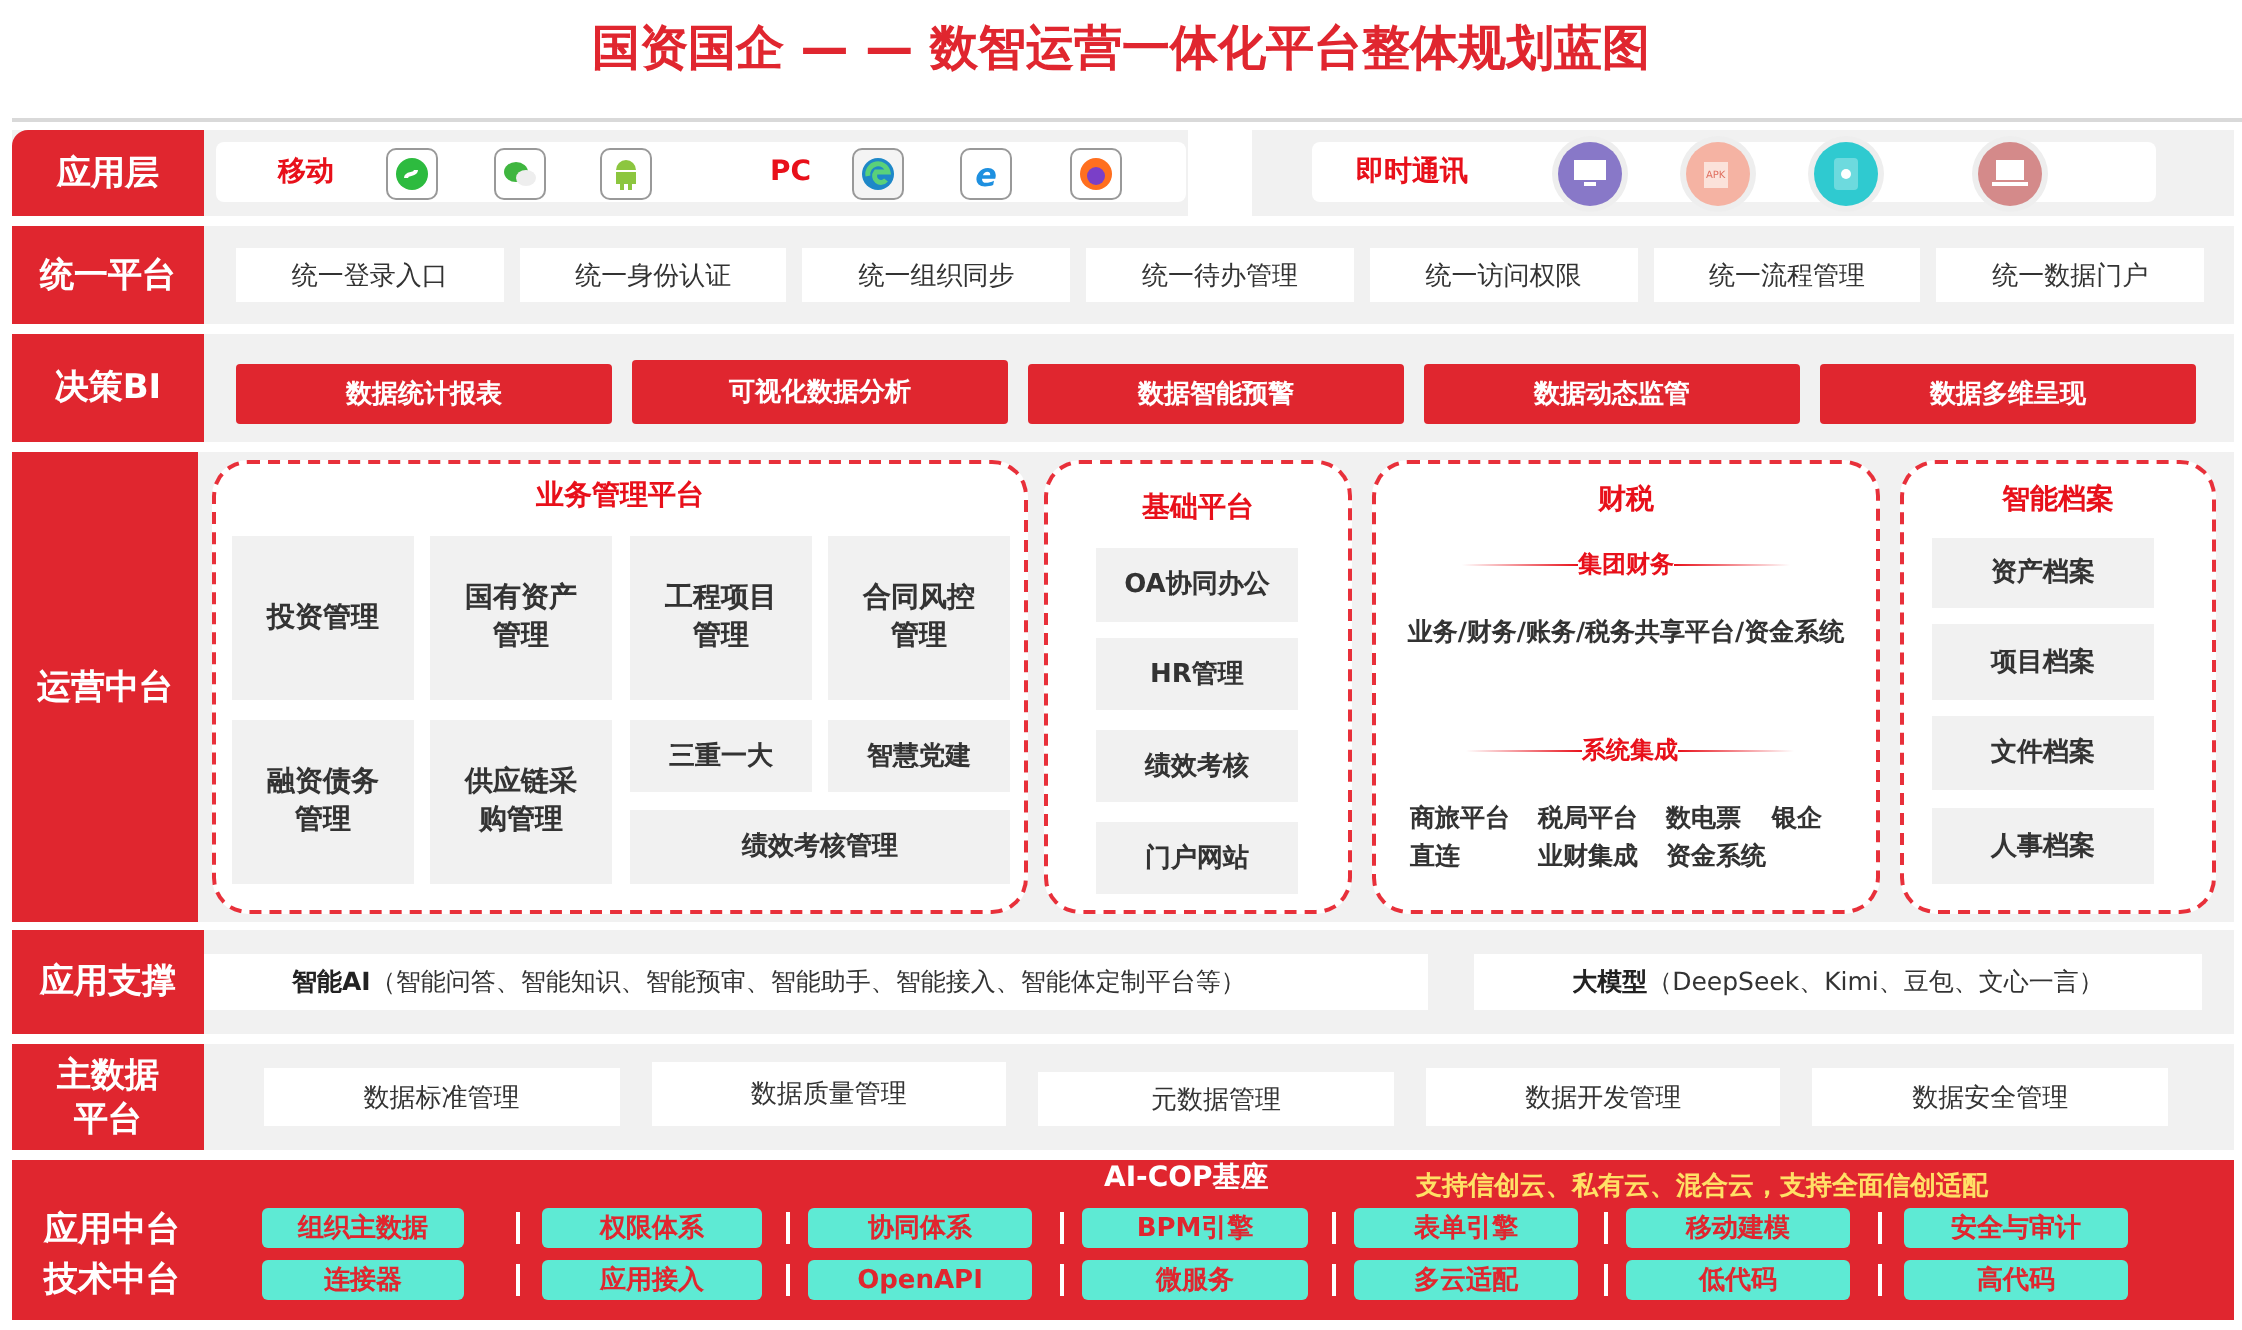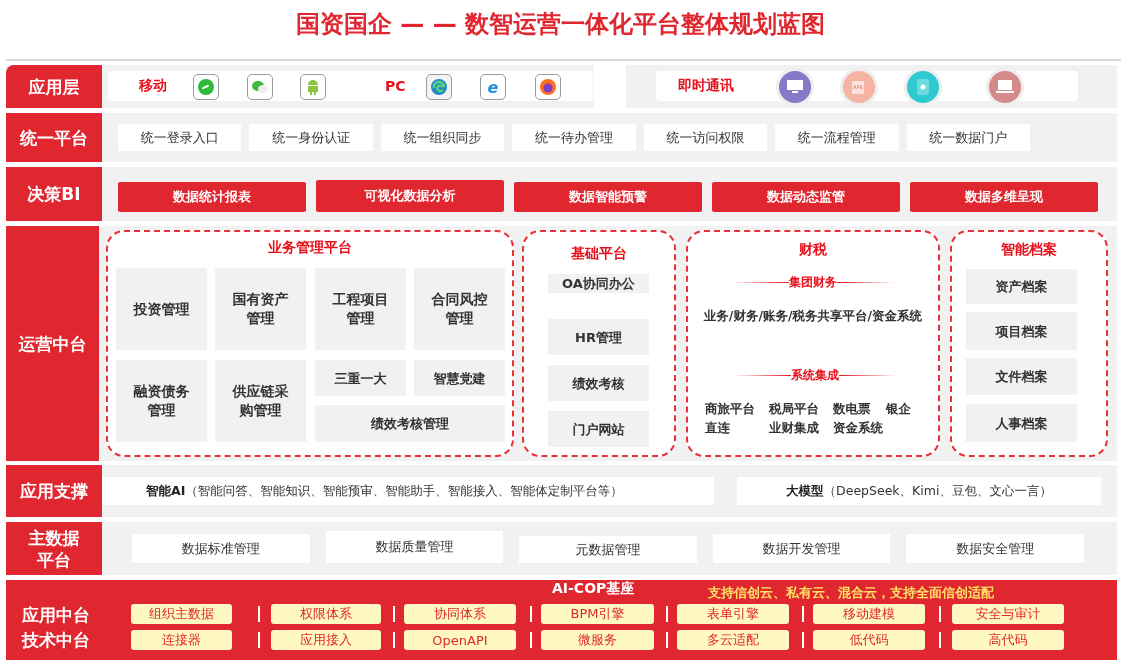--- a/index.html
+++ b/index.html
@@ -9,21 +9,21 @@
 .topline{left:6px;top:59px;width:1115px;height:2px;background:#d9d9d9}
 .lbl{background:#e0262f;color:#fff;font-weight:bold;font-size:17px;display:flex;align-items:center;justify-content:center;text-align:center;line-height:24px}
 .band{background:#f1f1f1}
 .wbox{background:#fff;display:flex;align-items:center;justify-content:center;font-size:13px;color:#333}
 .rbtn{background:#e0262f;color:#fff;font-weight:bold;font-size:13px;display:flex;align-items:center;justify-content:center;border-radius:2px}
 .dash{border:2px dashed #e8303a;border-radius:18px;background:#fff}
 .grey{background:#f1f1f1;display:flex;align-items:center;justify-content:center;text-align:center;font-size:14px;font-weight:bold;color:#333;line-height:19px}
 .sec-title{font-size:14px;font-weight:bold;color:#e8101a;text-align:center}
 .icon{width:26px;height:26px;border-radius:5px;border:1.5px solid #999;background:#fff;display:flex;align-items:center;justify-content:center}
 .circ{width:32px;height:32px;border-radius:50%;display:flex;align-items:center;justify-content:center;box-shadow:0 0 0 3px #eee}
-.chip{background:#fef9c3;border-radius:3px;color:#e0262f;font-size:13px;font-weight:normal;display:flex;align-items:center;justify-content:center}
+.chip{background:#5eead4;border-radius:3px;color:#e0262f;font-size:13px;font-weight:bold;display:flex;align-items:center;justify-content:center}
 .vsep{background:#fff;width:2px}
 .subhdr{display:flex;align-items:center;justify-content:center;color:#e8101a;font-size:12px;font-weight:bold}
 .subhdr .ln{height:1.5px;width:58px}
 </style>
 </head>
 <body>
 
 <div class="abs title">国资国企 — — 数智运营一体化平台整体规划蓝图</div>
 <div class="abs topline"></div>
 
@@ -91,21 +91,21 @@
 </div>
 <div class="abs circ" style="left:989px;top:71px;background:#d48a8a">
   <svg width="20" height="16">
       <rect x="3" y="1" width="14" height="10" fill="#fff"></rect>
       <rect x="1" y="12" width="18" height="2" fill="#fff"></rect>
     </svg>
 </div>
 
 <div class="abs band" style="left:6px;top:113px;width:1111px;height:49px"></div>
 <div class="abs lbl" style="left:6px;top:113px;width:96px;height:49px">统一平台</div>
-<div class="abs" style="left:118px;top:124px;width:912px;height:27px;display:flex;gap:8px">
+<div class="abs" style="left:118px;top:124px;width:984px;height:27px;display:flex;gap:8px">
   <div class="wbox" style="flex:1">统一登录入口</div>
   <div class="wbox" style="flex:1">统一身份认证</div>
   <div class="wbox" style="flex:1">统一组织同步</div>
   <div class="wbox" style="flex:1">统一待办管理</div>
   <div class="wbox" style="flex:1">统一访问权限</div>
   <div class="wbox" style="flex:1">统一流程管理</div>
   <div class="wbox" style="flex:1">统一数据门户</div>
 </div>
 
 <div class="abs band" style="left:6px;top:167px;width:1111px;height:54px"></div>
@@ -133,21 +133,21 @@
 <div class="abs grey" style="left:116px;top:360px;width:91px;height:82px;white-space:pre">融资债务
 管理</div>
 <div class="abs grey" style="left:215px;top:360px;width:91px;height:82px;white-space:pre">供应链采
 购管理</div>
 <div class="abs grey" style="left:315px;top:360px;width:91px;height:36px;font-size:13px">三重一大</div>
 <div class="abs grey" style="left:414px;top:360px;width:91px;height:36px;font-size:13px">智慧党建</div>
 <div class="abs grey" style="left:315px;top:405px;width:190px;height:37px;font-size:13px">绩效考核管理</div>
 
 <div class="abs dash" style="left:522px;top:230px;width:154px;height:227px"></div>
 <div class="abs sec-title" style="left:522px;top:245px;width:154px">基础平台</div>
-<div class="abs grey" style="left:548px;top:274px;width:101px;height:19px;font-size:13px">OA协同办公</div>
+<div class="abs grey" style="left:548px;top:274px;width:101px;height:37px;font-size:13px">OA协同办公</div>
 <div class="abs grey" style="left:548px;top:319px;width:101px;height:36px;font-size:13px">HR管理</div>
 <div class="abs grey" style="left:548px;top:365px;width:101px;height:36px;font-size:13px">绩效考核</div>
 <div class="abs grey" style="left:548px;top:411px;width:101px;height:36px;font-size:13px">门户网站</div>
 
 <div class="abs dash" style="left:686px;top:230px;width:254px;height:227px"></div>
 <div class="abs sec-title" style="left:686px;top:241px;width:254px">财税</div>
 <div class="abs subhdr" style="left:686px;top:274px;width:254px">
   <span class="ln" style="background:linear-gradient(90deg,#fff,#e8101a)"></span>
   <span>集团财务</span>
   <span class="ln" style="background:linear-gradient(90deg,#e8101a,#fff)"></span>

